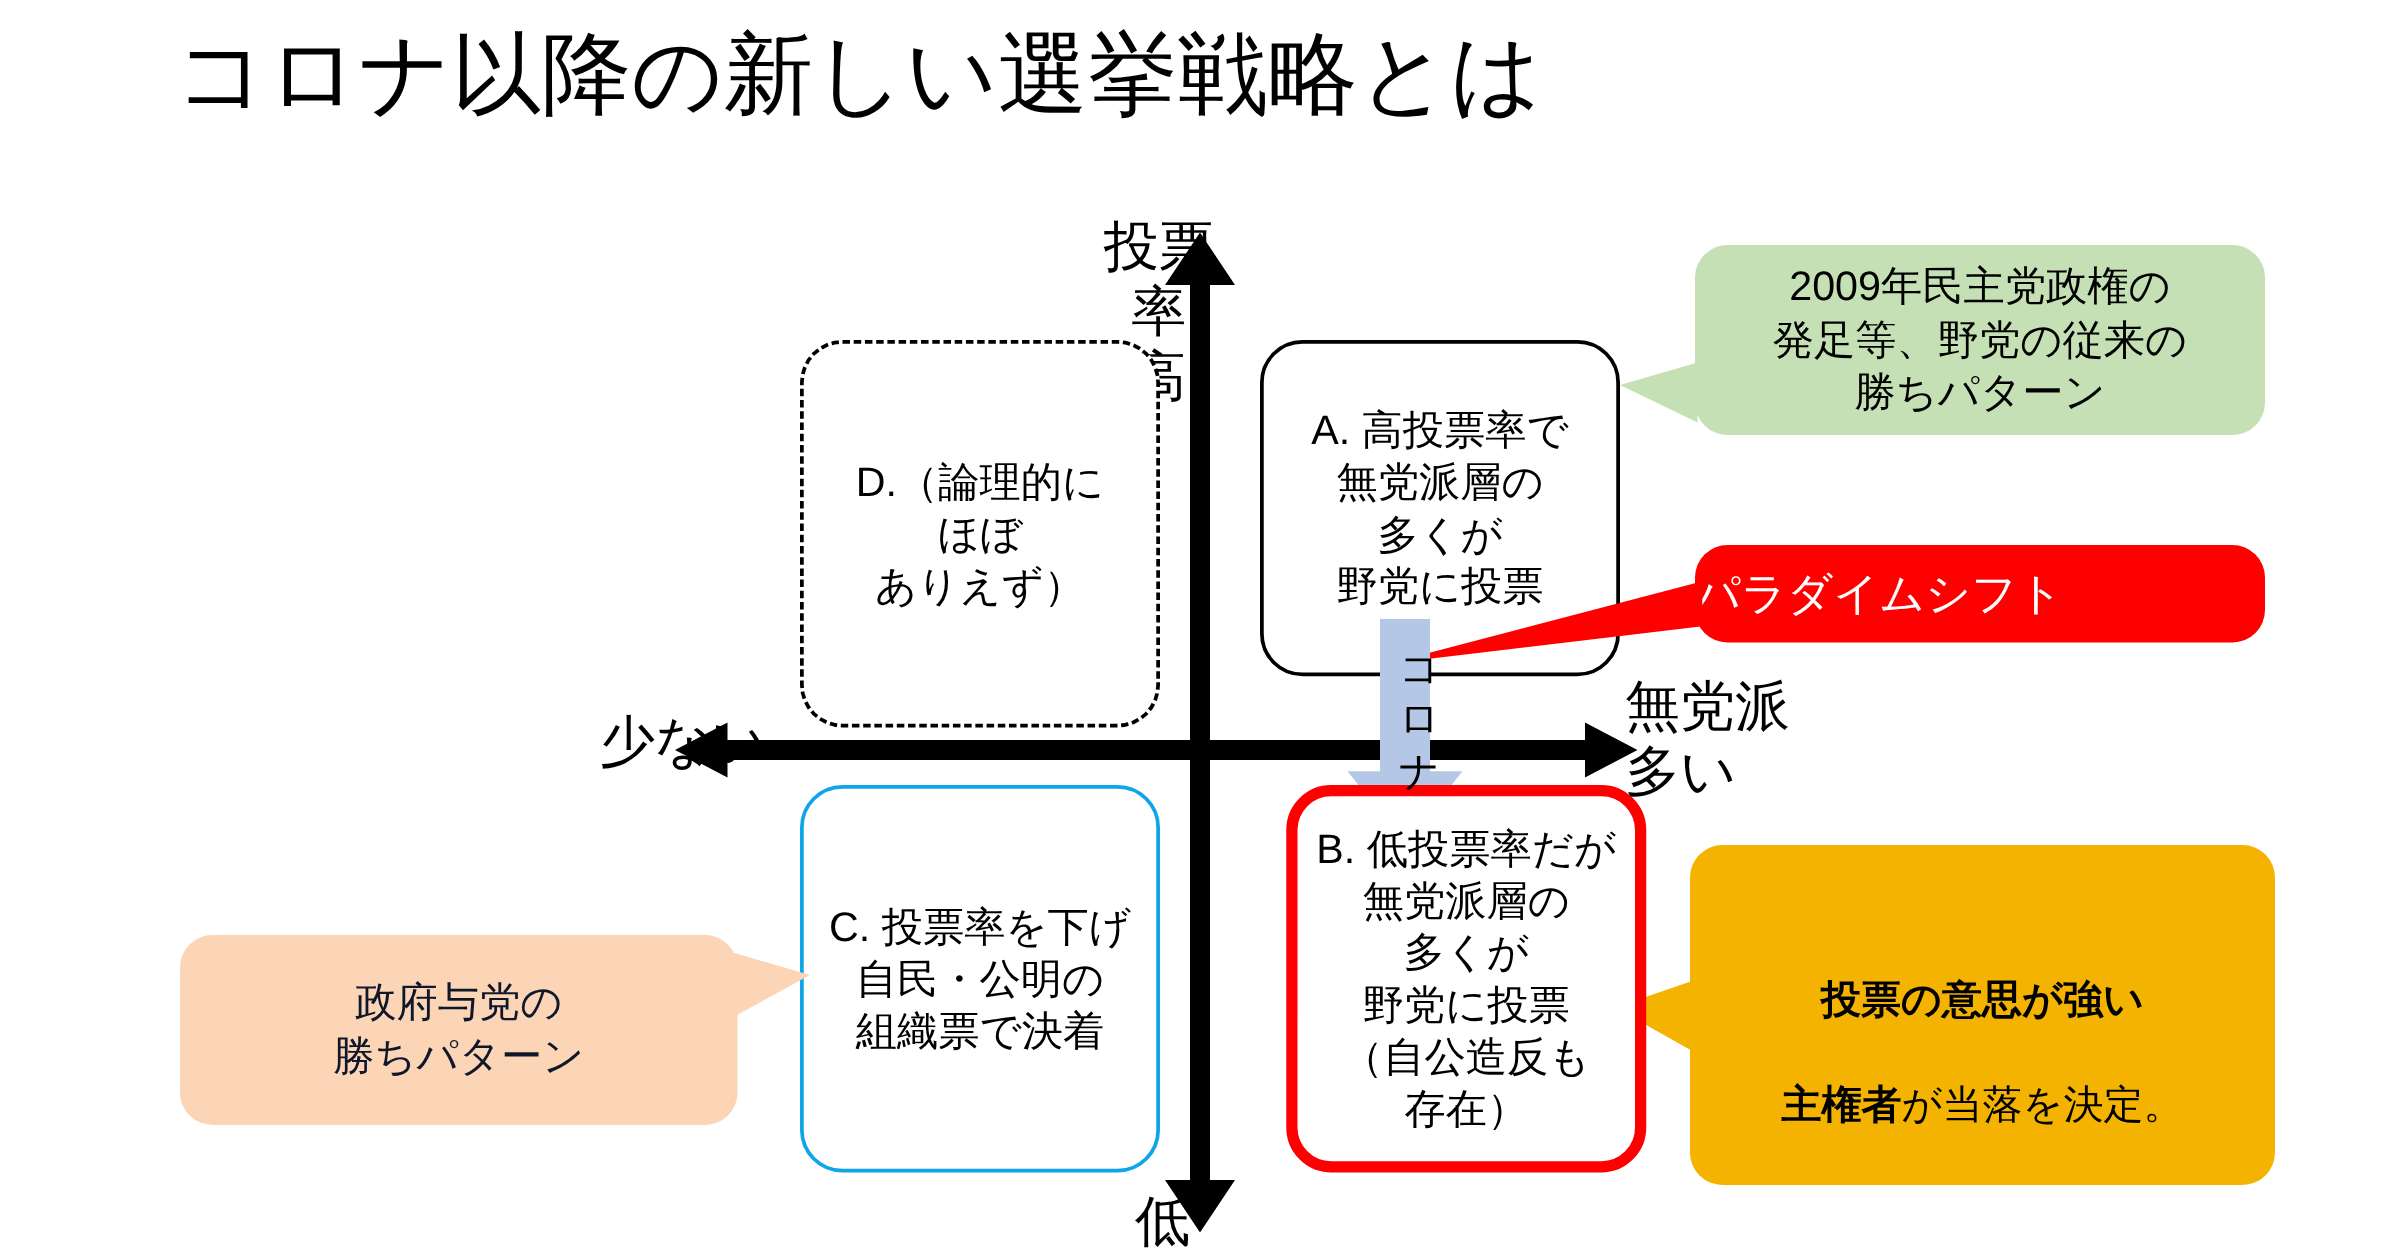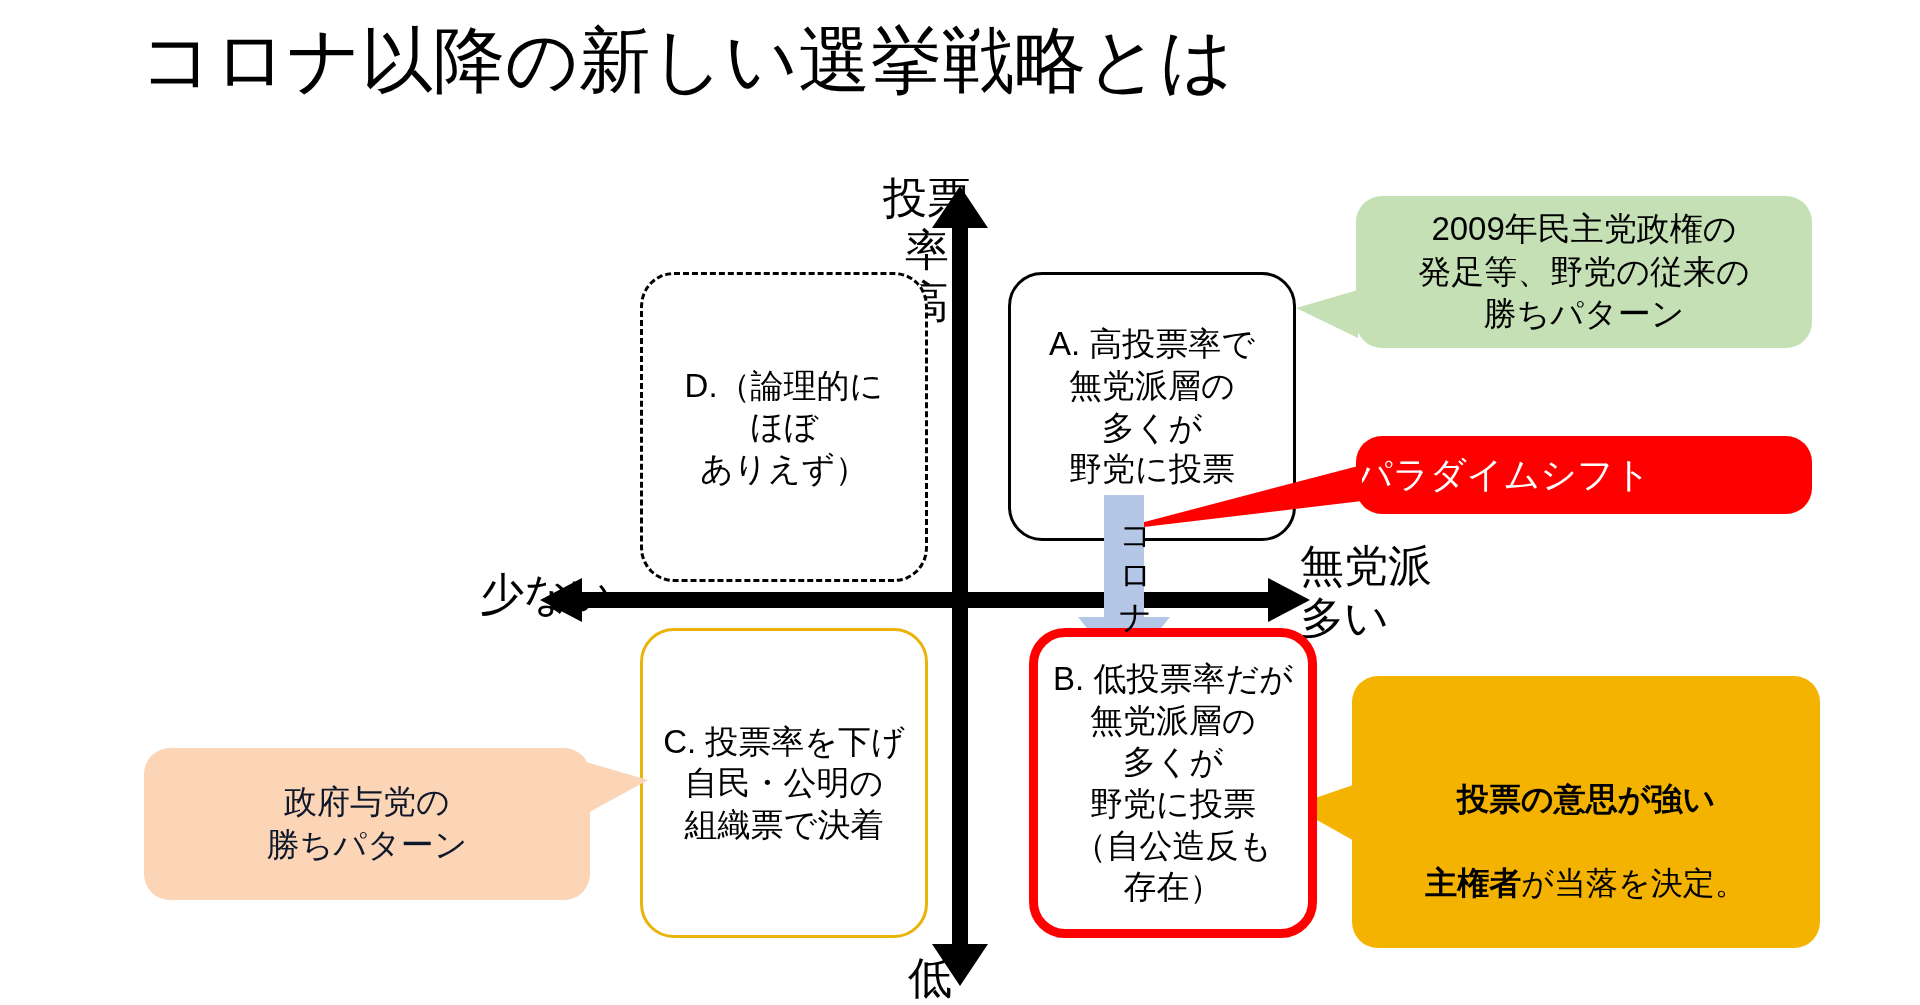--- a/index.html
+++ b/index.html
@@ -113,21 +113,21 @@
     border: 3px dashed #000000;
   }
   #quad-a {
     left: 1008px; top: 272px;
     width: 288px; height: 269px;
     border: 3px solid #000000;
   }
   #quad-c {
     left: 640px; top: 628px;
     width: 288px; height: 310px;
-    border: 3px solid #eab308;
+    border: 3px solid #0ea5e9;
   }
   #quad-b {
     left: 1008px; top: 628px;
     width: 288px; height: 310px;
     border: 9px solid #FF0000;
     border-radius: 36px;
     z-index: 6;
     margin-left: 21px;
   }
 

